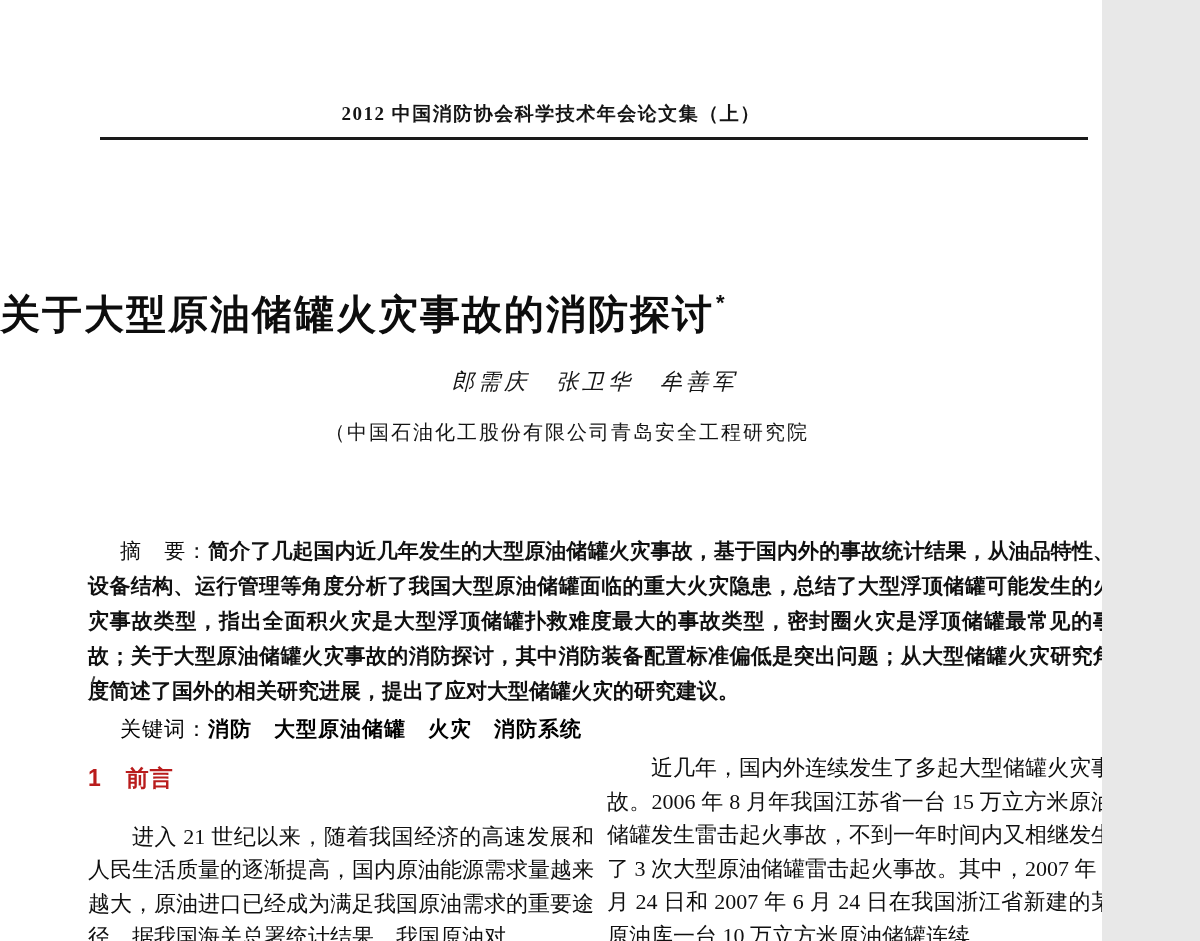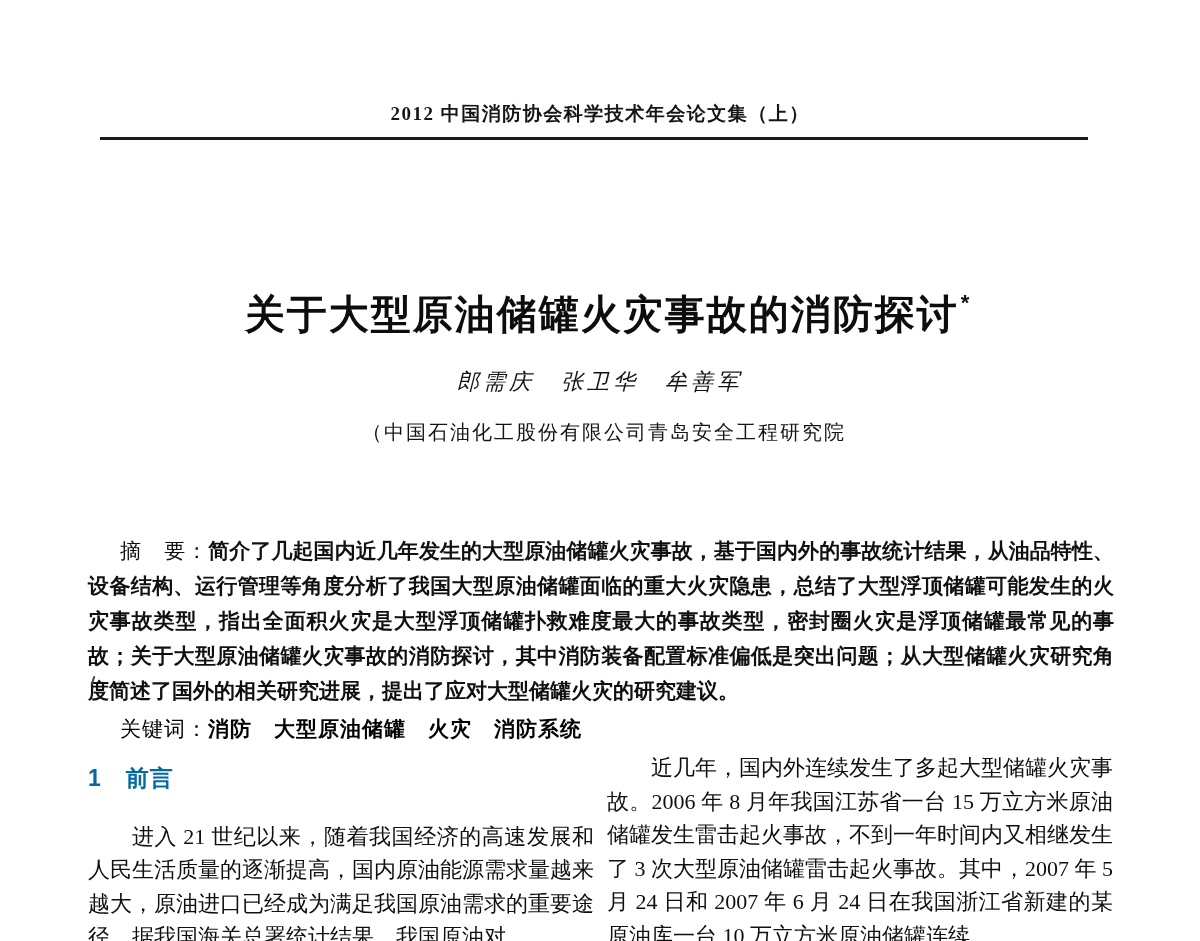--- a/index.html
+++ b/index.html
@@ -1,58 +1,59 @@
 <!DOCTYPE html>
 <html><head>
 <meta charset="utf-8">
 <style>
   html,body{margin:0;padding:0;background:#e8e8e8;}
   .page{
     position:relative;
-    width:1200px;height:941px;
+    width:1102px;height:941px;
     background:#ffffff;
     overflow:hidden;
     color:#111;
     font-family:"Liberation Serif","DejaVu Serif",serif;
   }
   .proceedings-header{
     position:absolute;top:101px;left:0;width:100%;
     text-align:center;
     font-size:19px;font-weight:700;
     letter-spacing:1.5px;
     color:#151515;
   }
   .header-rule{
     position:absolute;top:137px;left:100px;
     width:988px;height:3px;
     background:#1a1a1a;
   }
   .paper-title{
-    position:absolute;top:260px;left:8px;width:100%;
-    text-align:center;
+    position:absolute;top:260px;left:0;width:100%;
+    text-align:left;
     font-family:"Liberation Sans","DejaVu Sans",sans-serif;
     font-size:40px;font-weight:700;
     letter-spacing:2px;
     color:#0d0d0d;
   }
   .paper-title sup{
     font-size:22px;
     vertical-align:18px;
     margin-left:2px;
   }
   .authors{
     position:absolute;top:367px;left:0;width:100%;
     text-align:center;
     font-size:22px;
     font-style:italic;
     letter-spacing:4px;
     color:#141414;
+    padding-left:44px;
   }
   .affil-1,.affil-2{
-    position:absolute;left:4px;width:100%;
+    position:absolute;left:16px;width:100%;
     text-align:center;
     font-size:20px;
     letter-spacing:2px;
     color:#141414;
   }
   .affil-1{top:419px;}
   .affil-2{top:452px;}
   .abstract{
     position:absolute;top:512px;left:88px;width:1026px;
     font-size:21px;line-height:35px;
@@ -80,21 +81,21 @@
     text-align:justify;
     color:#0f0f0f;
   }
   .col-left{left:88px;top:762px;}
   .col-right{left:607px;top:751px;}
   .section-heading{
     font-family:"Liberation Sans","DejaVu Sans",sans-serif;
     font-size:23px;font-weight:700;
     letter-spacing:1px;
     margin:0 0 24px 0;
-    color:#0369a1;
+    color:#b91c1c;
   }
   .body-par{
     margin:0;
     text-indent:2em;
   }
   .scan-speck{
     position:absolute;left:92px;top:676px;
     width:2px;height:9px;
     background:#444;
     transform:rotate(18deg);

